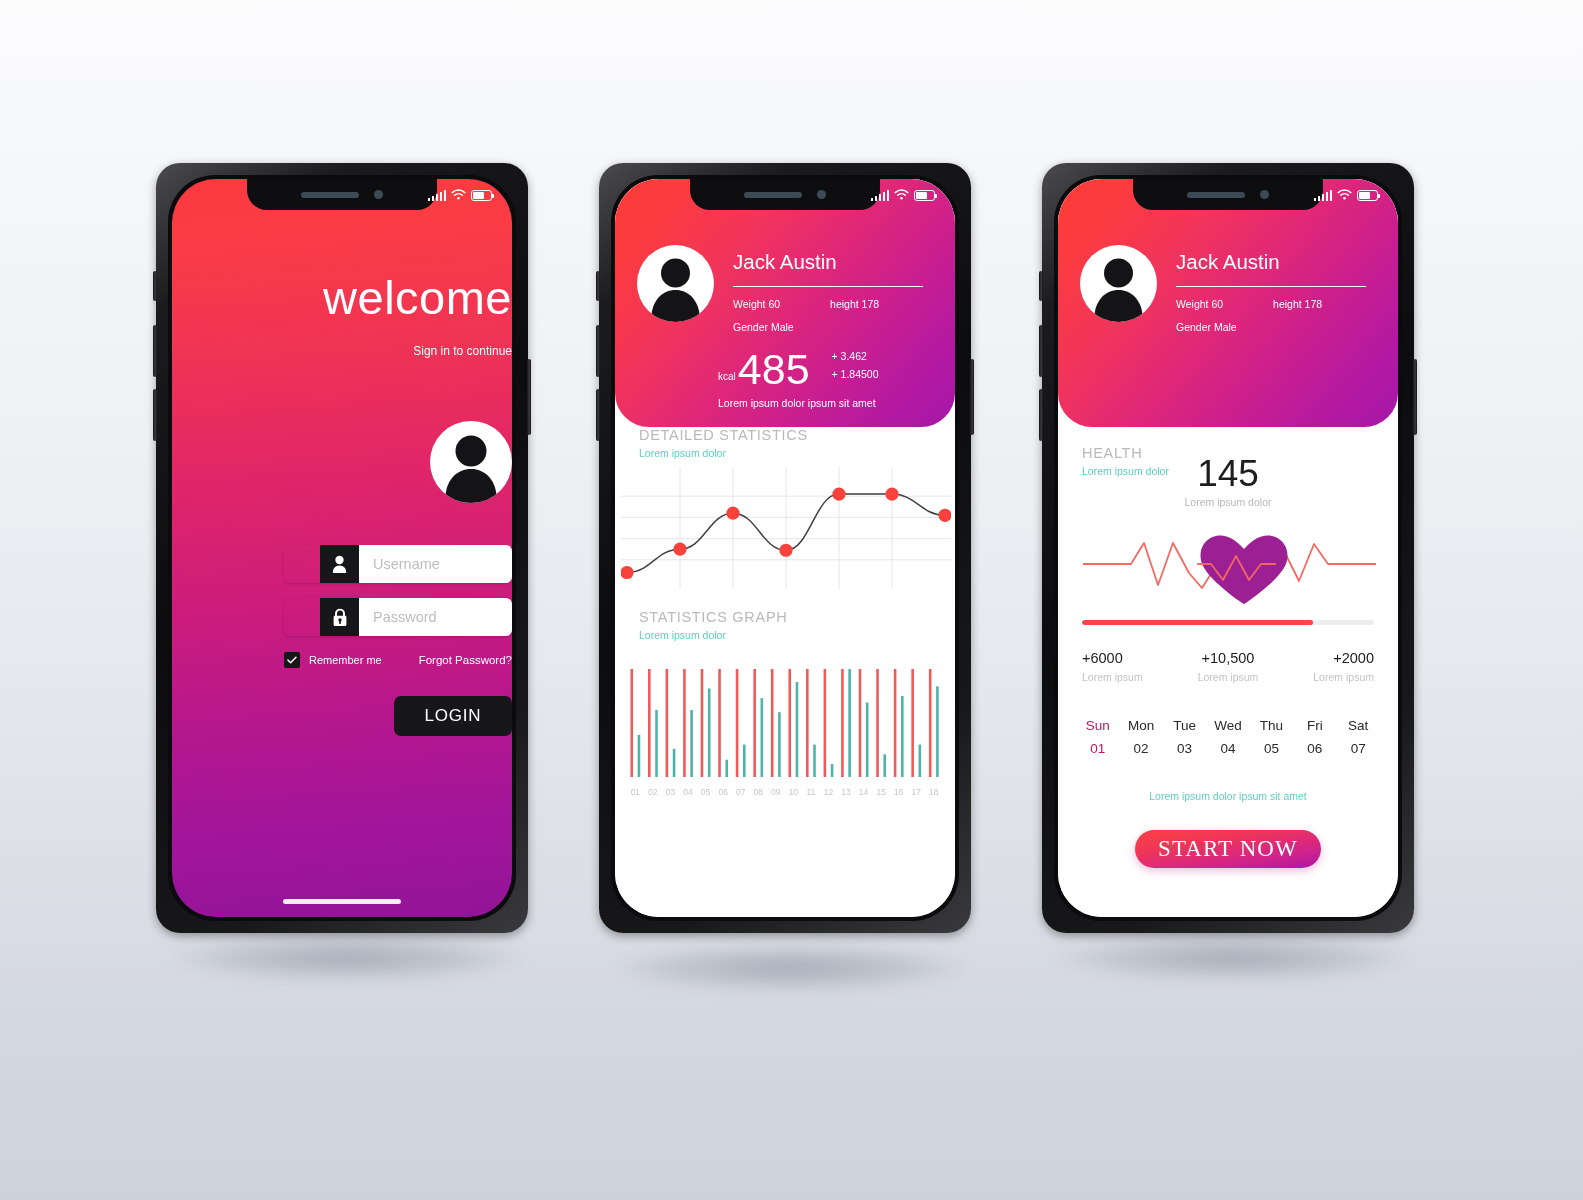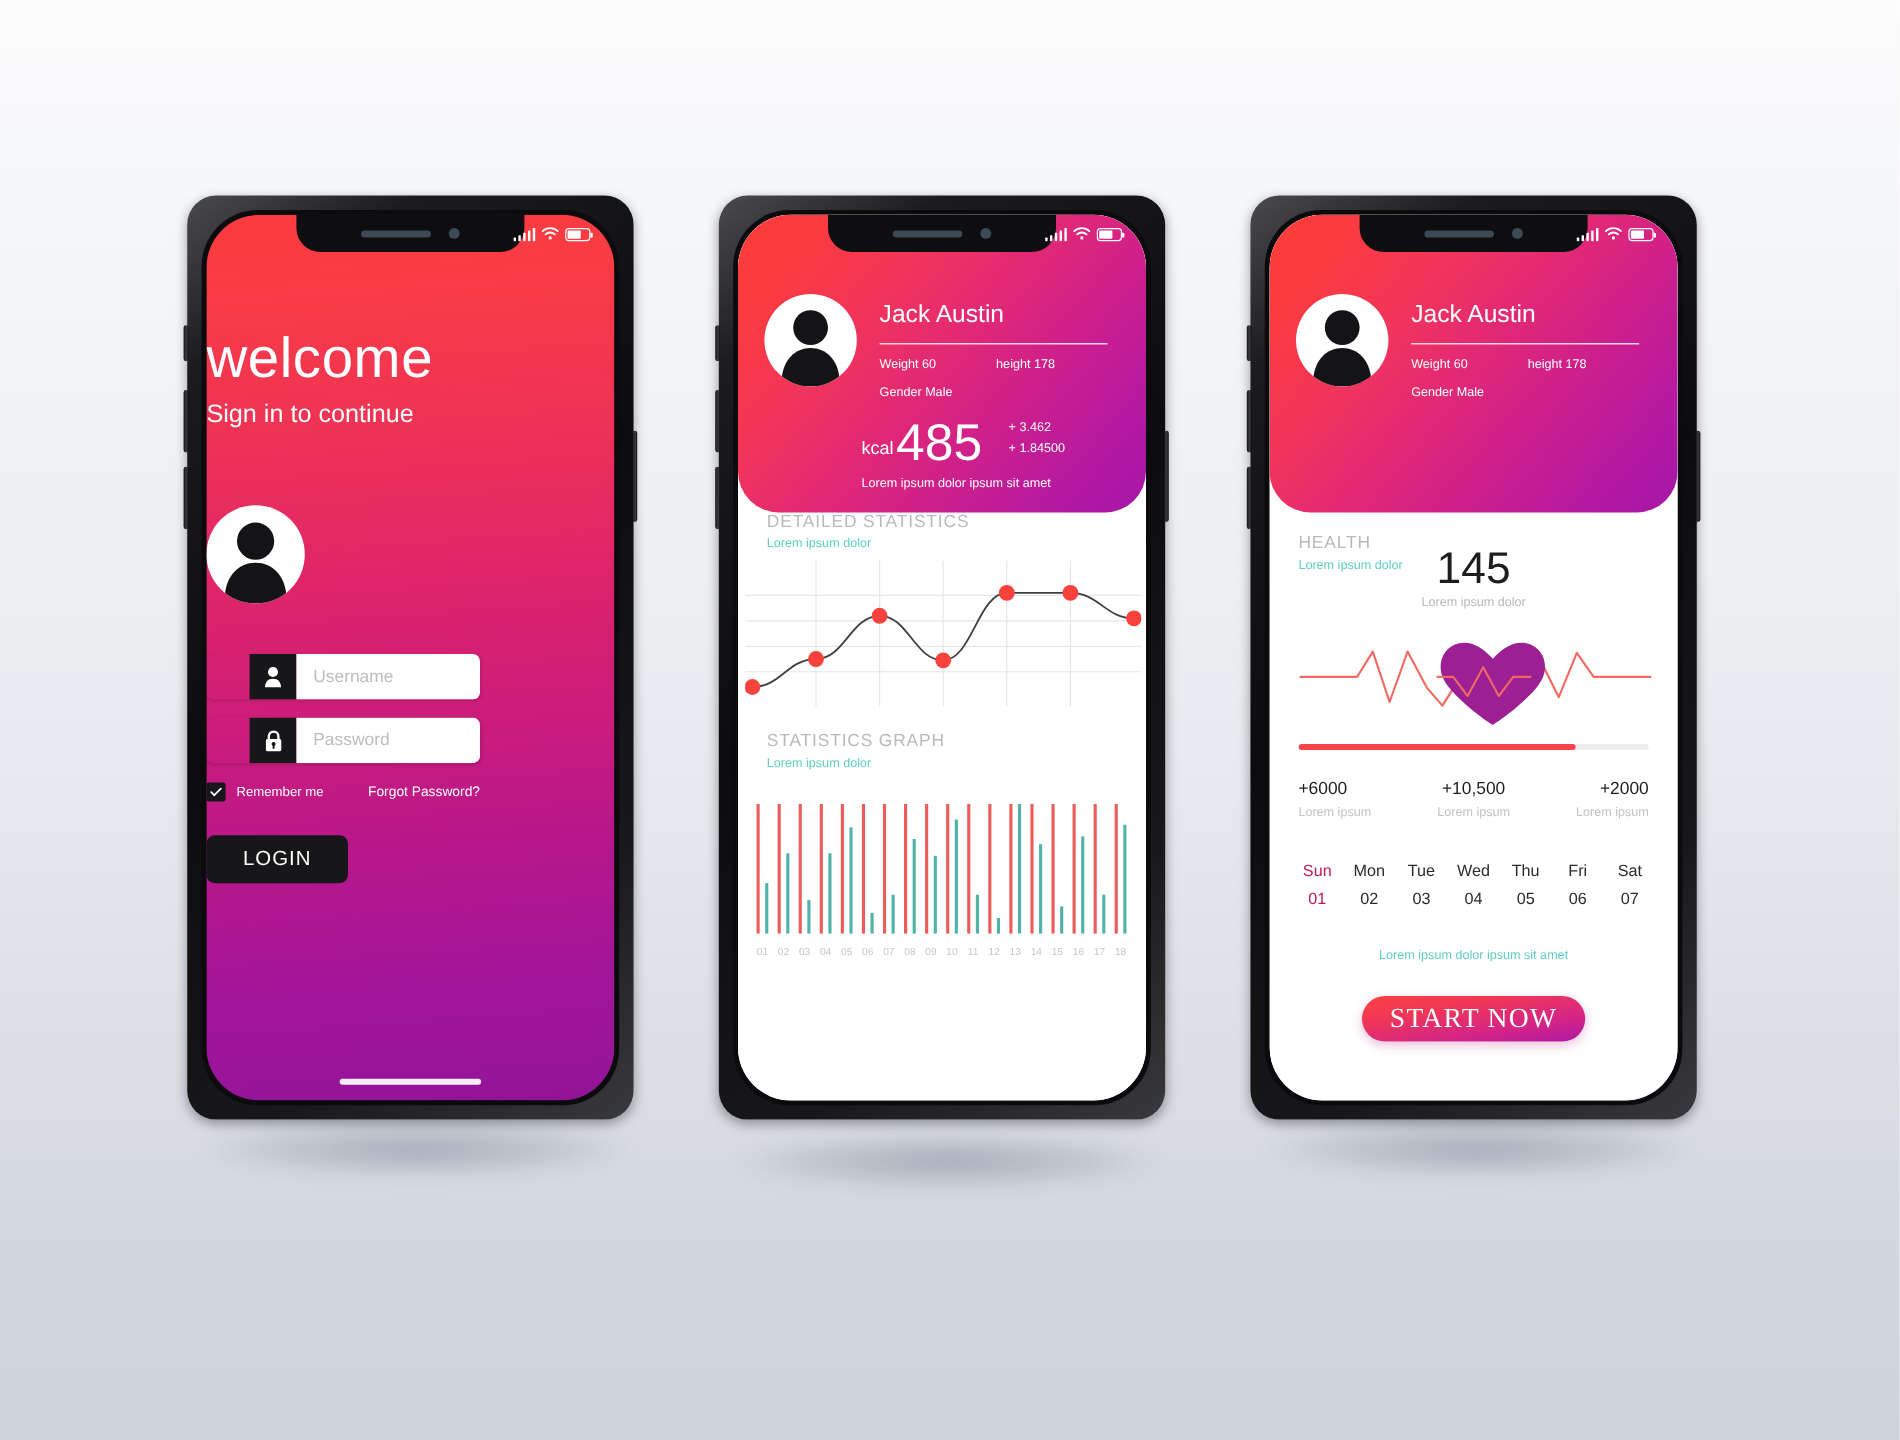--- a/index.html
+++ b/index.html
@@ -119,33 +119,33 @@
 
   
   .login-screen {
     width: 100%; height: 100%;
     background: linear-gradient(176deg,
       #fb3a3f 0%, #f93c45 9%, #ef3355 24%,
       #e02668 40%, #cc1c7c 57%, #b6178c 72%,
       #a3159a 86%, #931498 100%);
     display: flex;
     flex-direction: column;
-    align-items: flex-start;
+    align-items: flex-end;
   }
   .welcome-title {
     margin-top: 95px;
     font-size: 47px;
     font-weight: 300;
     color: #fff;
     letter-spacing: .5px;
     line-height: 1;
   }
   .welcome-sub {
-    margin-top: 13px;
-    font-size: 21px;
+    margin-top: 23px;
+    font-size: 12px;
     font-weight: 400;
     color: #fff;
   }
   .avatar-big {
     margin-top: 63px;
     width: 82px; height: 82px;
     border-radius: 50%;
     background: #fff;
     overflow: hidden;
     position: relative;
@@ -234,21 +234,21 @@
   }
   .ph-info { margin-left: 19px; flex: 1; padding-top: 5px; }
   .ph-name { font-size: 20.5px; color: #fff; font-weight: 400; }
   .ph-rule { margin-top: 12px; height: 1.4px; background: #fff; width: 190px; }
   .ph-metrics { margin-top: 11px; display: flex; }
   .ph-metric { font-size: 10.5px; color: #fff; }
   .ph-metric:nth-child(2) { margin-left: 50px; }
   .ph-gender { margin-top: 11px; font-size: 10.5px; color: #fff; }
 
   .kcal-block { margin-top: 15px; padding-left: 103px; display: flex; align-items: flex-end; }
-  .kcal-unit { font-size: 15px; color: #fff; padding-bottom: 8px; }
+  .kcal-unit { font-size: 10px; color: #fff; padding-bottom: 8px; }
   .kcal-value { font-size: 43px; color: #fff; font-weight: 300; line-height: .92; margin-left: 2px; }
   .kcal-deltas { margin-left: 22px; padding-bottom: 7px; }
   .kcal-delta { font-size: 10.5px; color: #fff; line-height: 1.65; }
   .kcal-note { margin-top: 7px; padding-left: 103px; font-size: 10.5px; color: #fff; }
 
   
   .section { padding: 0 24px; }
   .sec-title {
     font-size: 14.5px;
     color: #b9b9bd;

